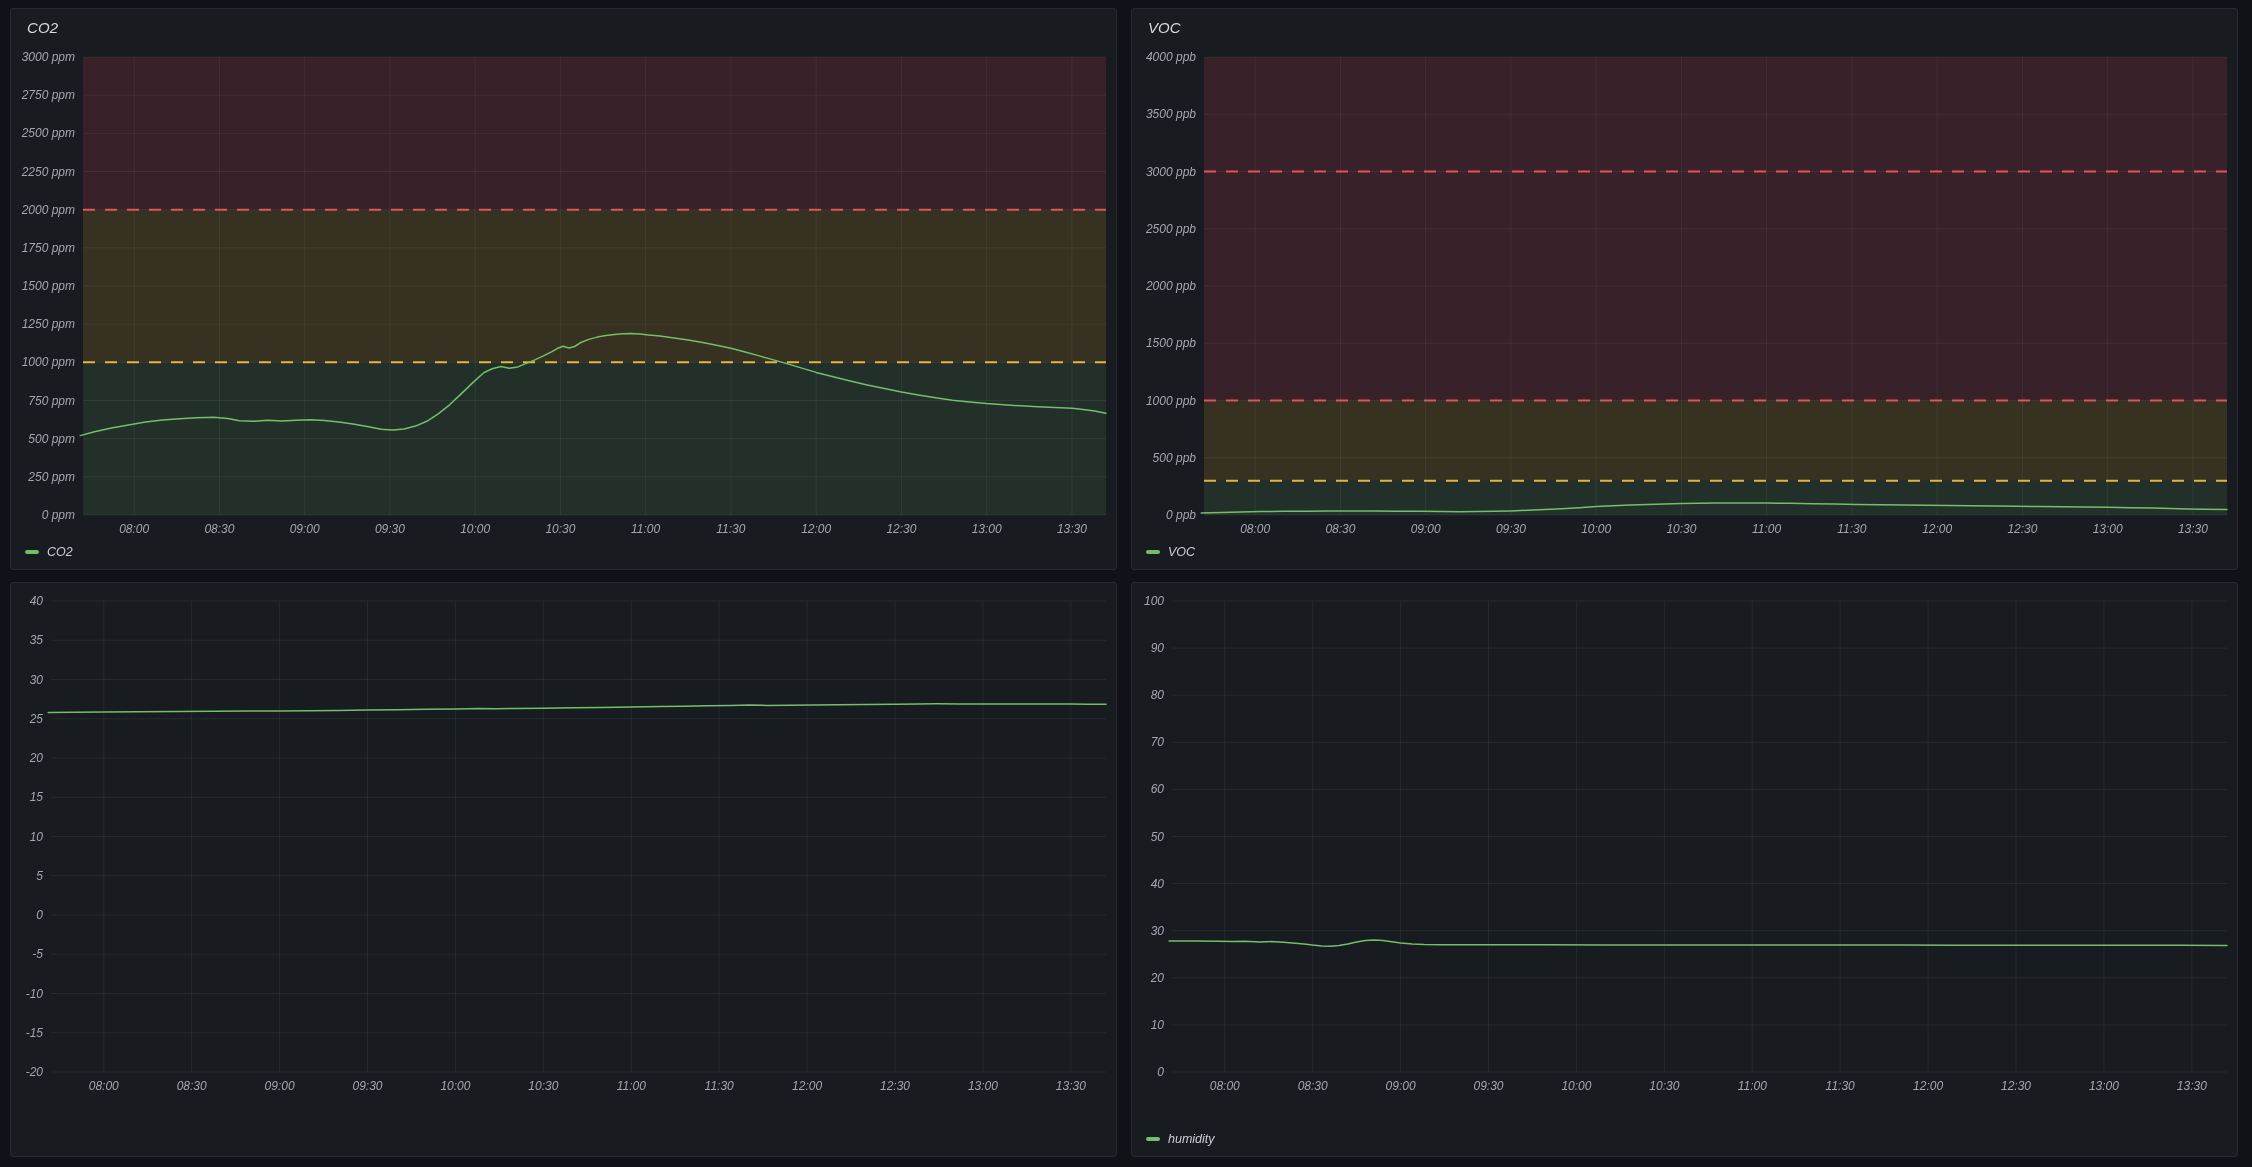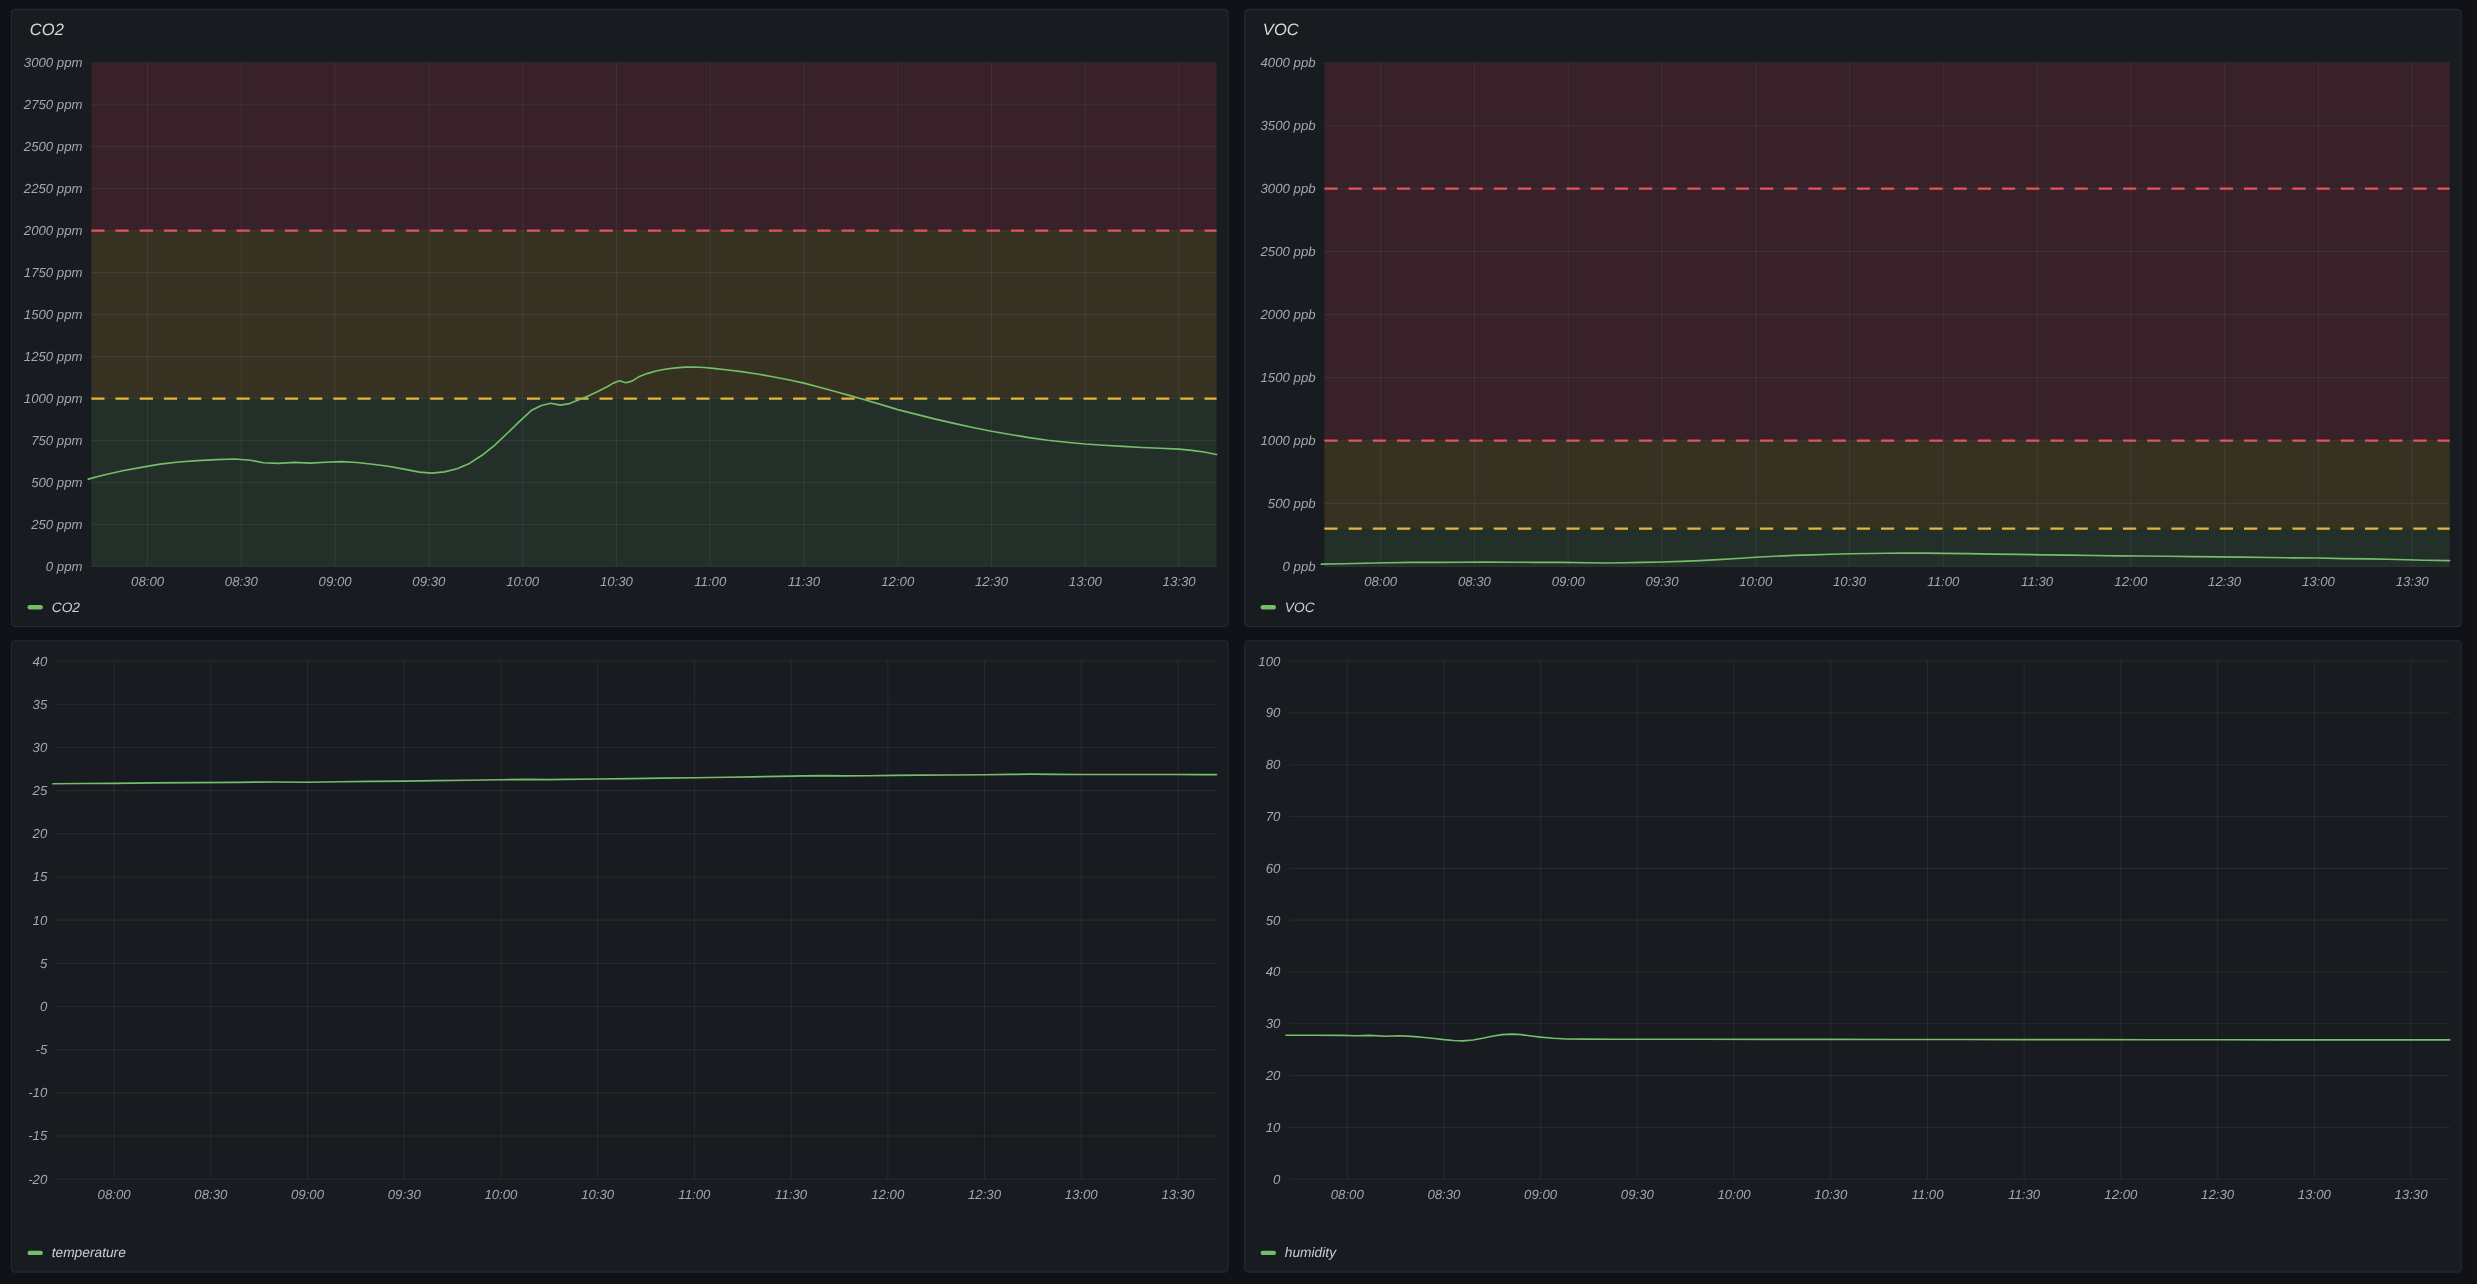--- a/index.html
+++ b/index.html
@@ -257,26 +257,20 @@
           <text x="796.0833333333334" y="501" text-anchor="middle" font-size="12" fill="#a3a7ae">12:00</text>
           <line x1="884" x2="884" y1="12" y2="483" stroke="rgba(204,204,220,0.08)" stroke-width="1"></line>
           <text x="884" y="501" text-anchor="middle" font-size="12" fill="#a3a7ae">12:30</text>
           <line x1="971.9166666666666" x2="971.9166666666666" y1="12" y2="483" stroke="rgba(204,204,220,0.08)" stroke-width="1"></line>
           <text x="971.9166666666666" y="501" text-anchor="middle" font-size="12" fill="#a3a7ae">13:00</text>
           <line x1="1059.8333333333335" x2="1059.8333333333335" y1="12" y2="483" stroke="rgba(204,204,220,0.08)" stroke-width="1"></line>
           <text x="1059.8333333333335" y="501" text-anchor="middle" font-size="12" fill="#a3a7ae">13:30</text>
           <polyline points="37.1,123.5 63.4,123.3 92.8,123.1 127.9,122.7 166.0,122.5 204.1,122.2 239.3,121.9 268.6,122.1 297.9,121.7 327.2,121.4 356.5,121.1 385.8,120.7 415.1,120.3 444.4,119.9 467.9,119.5 485.4,119.8 503.0,119.5 532.3,119.2 561.6,118.8 590.9,118.4 620.3,118.0 649.6,117.6 673.0,117.2 696.4,116.8 719.9,116.4 737.5,116.1 755.1,116.4 778.5,116.2 801.9,115.9 825.4,115.7 854.7,115.5 884.0,115.3 907.4,115.0 925.0,114.8 948.5,115.0 971.9,115.1 1001.2,115.1 1030.5,115.1 1059.8,115.1 1077.4,115.2 1095.0,115.2" fill="none" stroke="#73bf69" stroke-width="1.5" stroke-linejoin="round" stroke-linecap="round"></polyline>
         </svg>
       </div>
-    <div class="legend-row">
-      <div class="legend-item">
-        <span class="legend-swatch" style="background: rgb(115, 191, 105);"></span>
-        <span class="legend-label">temperature</span>
-      </div>
-    </div>
   </div>
 
   <div class="panel">
     <div class="chart-host">
         <svg width="1105" height="509" viewBox="0 0 1105 509">
           <line x1="40" x2="1095" y1="483" y2="483" stroke="rgba(204,204,220,0.08)" stroke-width="1"></line>
           <text x="32" y="487" text-anchor="end" font-size="12" fill="#a3a7ae">0</text>
           <line x1="40" x2="1095" y1="435.90000000000003" y2="435.90000000000003" stroke="rgba(204,204,220,0.08)" stroke-width="1"></line>
           <text x="32" y="439.90000000000003" text-anchor="end" font-size="12" fill="#a3a7ae">10</text>
           <line x1="40" x2="1095" y1="388.8" y2="388.8" stroke="rgba(204,204,220,0.08)" stroke-width="1"></line>

